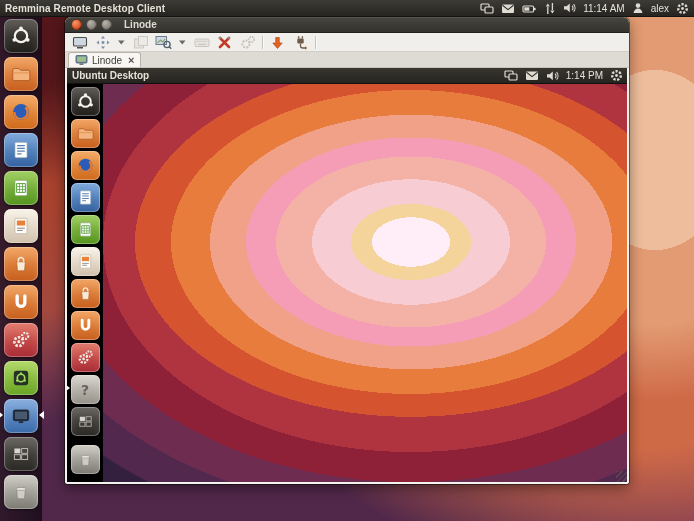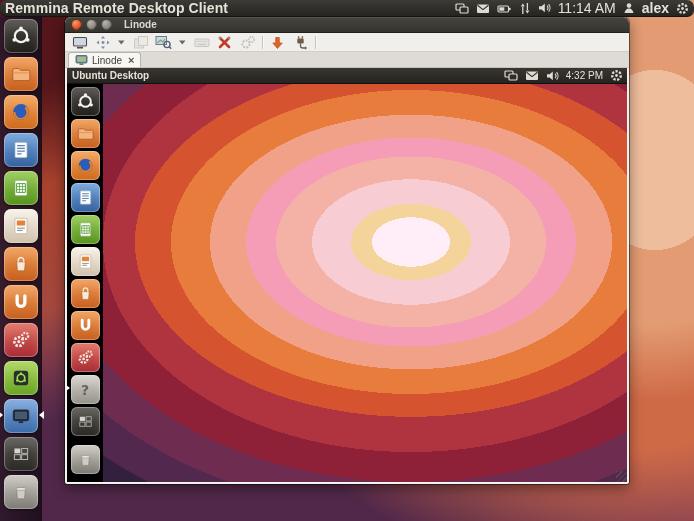--- a/index.html
+++ b/index.html
@@ -12,27 +12,27 @@
     background:
       radial-gradient(ellipse 240px 300px at 655px 160px,#eebd9b 0 30%,#e29b72 30% 55%,rgba(226,155,114,0) 80%),
       radial-gradient(ellipse 520px 420px at 620px 240px,#cf6a47 0 50%,rgba(207,106,71,0) 80%),
       radial-gradient(ellipse 420px 300px at 0% 0%,#54161a 0 30%,rgba(84,22,26,0) 62%),
       radial-gradient(ellipse 700px 320px at 30% 100%,#52284a 0 38%,rgba(82,40,74,0) 70%),
       linear-gradient(175deg,#93352a 0%,#a8432e 35%,#a34a44 60%,#8c4059 80%,#6f3355 100%);}
 
   
   .host-panel{position:absolute;left:0;top:0;width:694px;height:17px;z-index:30;
     background:linear-gradient(#3d3b35,#262420);border-bottom:1px solid #14130f;
-    display:flex;align-items:center;color:#e6e2d8;font-size:14px;font-weight:700;border-radius:7px;}
+    display:flex;align-items:center;color:#e6e2d8;font-size:10px;font-weight:700;}
   .host-panel .ptitle{margin-left:5px;letter-spacing:.1px;}
   .panel-right{margin-left:auto;display:flex;align-items:center;gap:7px;margin-right:5px;}
   .pind{display:flex;align-items:center;}
   .pind svg{display:block;}
   .pclock{font-weight:400;}
-  .puser{font-weight:700;}
+  .puser{font-weight:400;}
 
   
   .host-launcher{position:absolute;left:0;top:17px;width:42px;height:504px;z-index:20;
     background:linear-gradient(90deg,rgba(46,24,42,.93),rgba(26,13,26,.90));
     border-right:1px solid rgba(0,0,0,.45);
     display:flex;flex-direction:column;align-items:center;gap:4px;padding-top:2px;}
   .tile{position:relative;width:34px;height:34px;border-radius:7px;flex:0 0 auto;
     display:flex;align-items:center;justify-content:center;
     box-shadow:inset 0 0 0 1px rgba(255,255,255,.28),inset 0 10px 10px rgba(255,255,255,.12),0 1px 2px rgba(0,0,0,.5);}
   .tile svg{width:22px;height:22px;display:block;}
@@ -382,21 +382,21 @@
                   <rect x="1" y="2.5" width="12" height="8.5" rx="1" fill="#dfdbd2"></rect>
                   <path d="M1.5 3.2 L7 7.6 L12.5 3.2" stroke="#2f2d28" stroke-width="1.1" fill="none"></path>
                 </svg>
             </span>
             <span class="pind">
               <svg width="13" height="12" viewBox="0 0 13 12">
                   <path d="M1 4.2 h2.6 l3.2-2.6 v8.6 l-3.2-2.6 H1z" fill="#dfdbd2"></path>
                   <path d="M9 3.6 a3.4 3.4 0 0 1 0 4.6 M10.6 2.2 a5.6 5.6 0 0 1 0 7.4" stroke="#dfdbd2" fill="none" stroke-width="1.1"></path>
                 </svg>
             </span>
-            <span class="pclock">4:32 PM</span>
+            <span class="pclock">1:14 PM</span>
             <span class="pind">
               <svg width="13" height="13" viewBox="0 0 14 14">
                   <circle cx="7" cy="7" r="4.6" fill="none" stroke="#dfdbd2" stroke-width="2.6" stroke-dasharray="2.4 1.6"></circle>
                   <circle cx="7" cy="7" r="1.5" fill="#dfdbd2"></circle>
                 </svg>
             </span>
           </div>
         </div>
 
         <div class="remote-wallpaper"></div>

